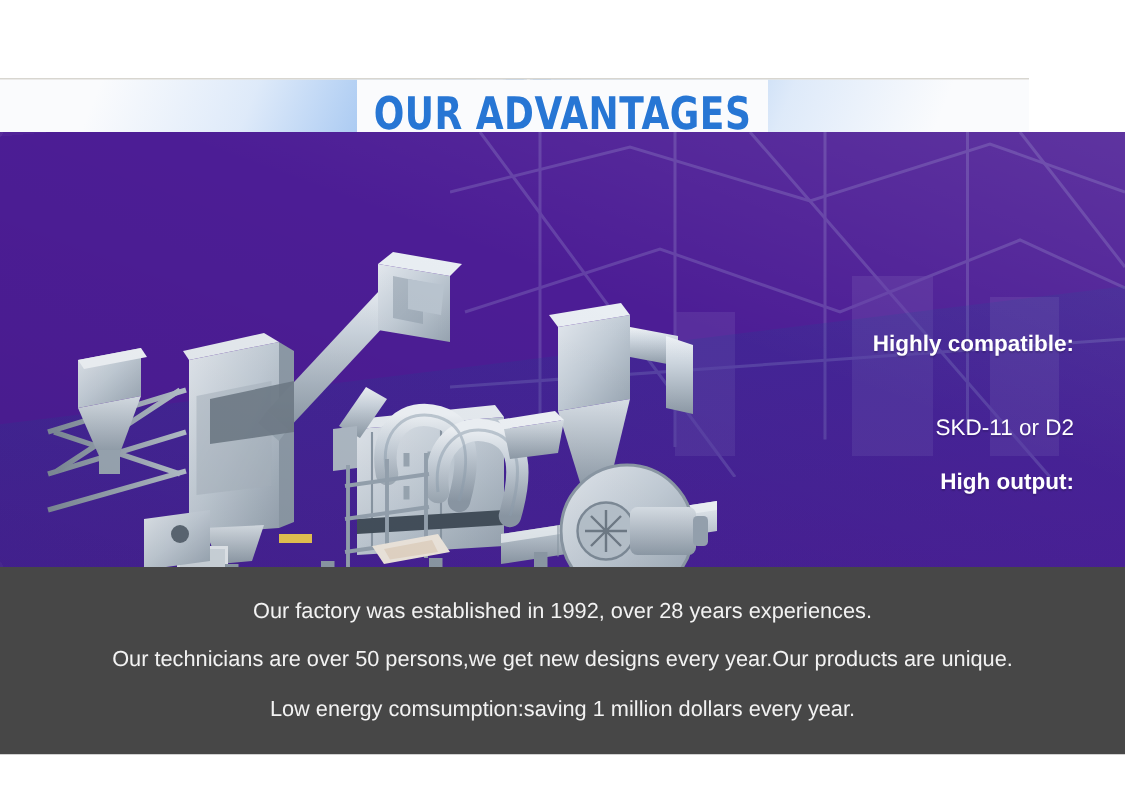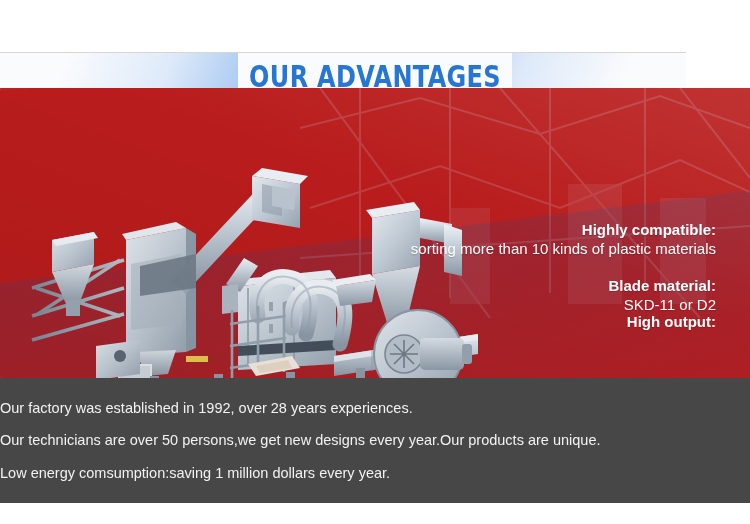--- a/index.html
+++ b/index.html
@@ -116,21 +116,21 @@
     left: 332px; top: 67px;
     width: 81px; height: 5px;
     background: #1273d4;
   }
 
   
   .hero {
     position: absolute;
     left: 0; top: 88px;
     width: 750px; height: 290px;
-    background: #b91c1c;
+    background: #4c1d95;
     overflow: hidden;
   }
   .hero-bgtex {
     position: absolute;
     inset: 0;
     background:
       linear-gradient(118deg, rgba(255,255,255,0.05) 0 2px, rgba(0,0,0,0) 2px 60px),
       linear-gradient(62deg, rgba(255,255,255,0.04) 0 2px, rgba(0,0,0,0) 2px 48px),
       linear-gradient(175deg, rgba(255,255,255,0.03) 0 3px, rgba(0,0,0,0) 3px 70px);
     opacity: 0.9;
@@ -184,21 +184,21 @@
   }
 
   
   .footer {
     position: absolute;
     left: 0; top: 378px;
     width: 750px; height: 125px;
     background: #474747;
     display: flex;
     flex-direction: column;
-    align-items: flex-start;
+    align-items: center;
     justify-content: center;
   }
   .footer-line {
     color: #f2f2f2;
     font-size: 14.5px;
     line-height: 1;
     margin: 9px 0;
     white-space: nowrap;
   }
   .footer-bottom-white {
@@ -411,25 +411,23 @@
         <rect x="214" y="286" width="9" height="4"></rect>
         <rect x="286" y="284" width="9" height="6"></rect>
         <rect x="356" y="280" width="9" height="10"></rect>
       </g>
     </svg>
 
     <div class="hero-sheen"></div>
 
     <div class="hero-text ht-1">
       <span class="lbl">Highly compatible:</span>
-      <span class="val">sorting more than 10 kinds of plastic materials</span>
     </div>
 
     <div class="hero-text ht-2">
-      <span class="lbl">Blade material:</span>
       <span class="val">SKD-11 or D2</span>
     </div>
 
     <div class="hero-text ht-3">
       <span class="lbl">High output:</span>
     </div>
   </div>
 
   <div class="footer">
     <div class="footer-line">Our factory was established in 1992, over 28 years experiences.</div>

